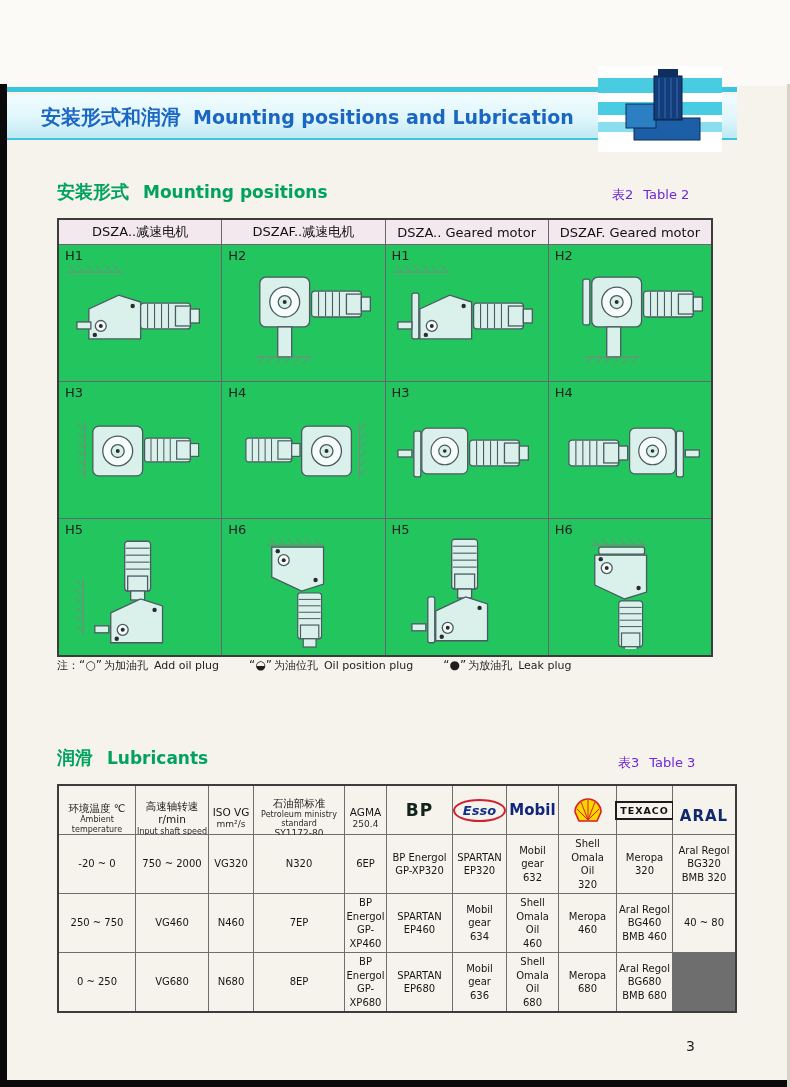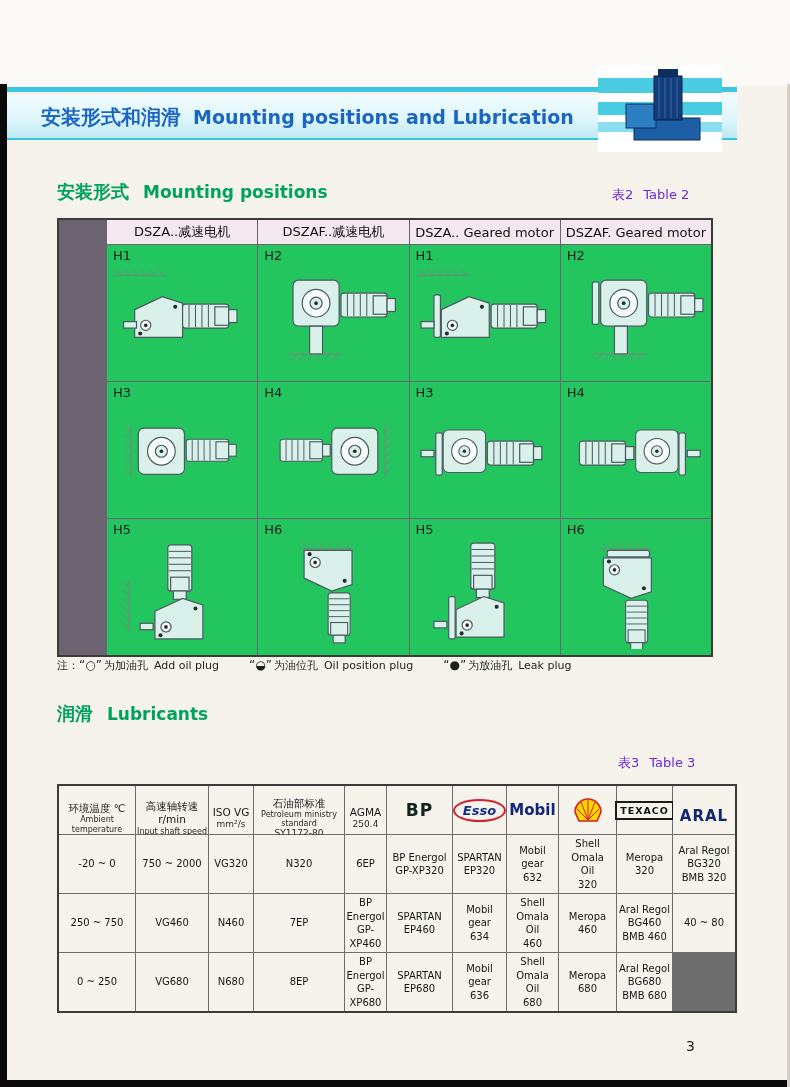--- a/index.html
+++ b/index.html
@@ -32,21 +32,21 @@
   .sec-head .zh { font-size:18px; margin-right:14px; }
   .sec-head .en { font-size:17px; }
   .table-ref { position:absolute; font-size:13px; color:#6d28d9; white-space:nowrap; }
   .table-ref .zh { margin-right:10px; }
 
   
   .t2 {
     position:absolute; left:57px; top:218px; width:656px;
     display:grid; grid-template-columns:repeat(4,1fr);
     grid-template-rows:24px repeat(3,136px);
-    gap:1px; background:#6b6370; border:2px solid #3c3c3c;padding-left:48px;
+    gap:1px; background:#6b6370; border:2px solid #3c3c3c;
   }
   .t2 .hcell {
     background:#f3e8ee; font-size:13px; color:#111;
     display:flex; align-items:center; justify-content:center; white-space:nowrap; overflow:hidden;
   }
   .t2 .cell { background:#22c55e; position:relative; }
   .t2 .cell .hlabel { position:absolute; left:6px; top:3px; font-size:13px; color:#222; }
   .diagram { position:absolute; left:0; top:14px; width:100%; height:116px; }
 
   
@@ -294,21 +294,21 @@
         <use href="#d-gear-side" transform="translate(46,64) scale(1,-1)"></use>
         <use href="#d-motor-h" transform="translate(94,66) rotate(90) scale(0.92)"></use>
       </svg>
     </div>
   </div>
 
   <div class="note">
     <span>注：</span><span class="sym">“○”</span><span class="zh">为加油孔</span><span class="en">Add oil plug</span><span class="sym">“◒”</span><span class="zh">为油位孔</span><span class="en">Oil position plug</span><span class="sym">“●”</span><span class="zh">为放油孔</span><span class="en">Leak plug</span>
   </div>
 
-  <div class="sec-head" style="left:57px; top:702px;">
+  <div class="sec-head" style="left:57px; top:746px;">
     <span class="zh">润滑</span><span class="en">Lubricants</span>
   </div>
   <div class="table-ref" style="left:618px; top:754px;">
     <span class="zh">表3</span><span>Table 3</span>
   </div>
 
   <div class="t3">
 
     <div>
       <span class="h-zh">环境温度 ℃</span>

